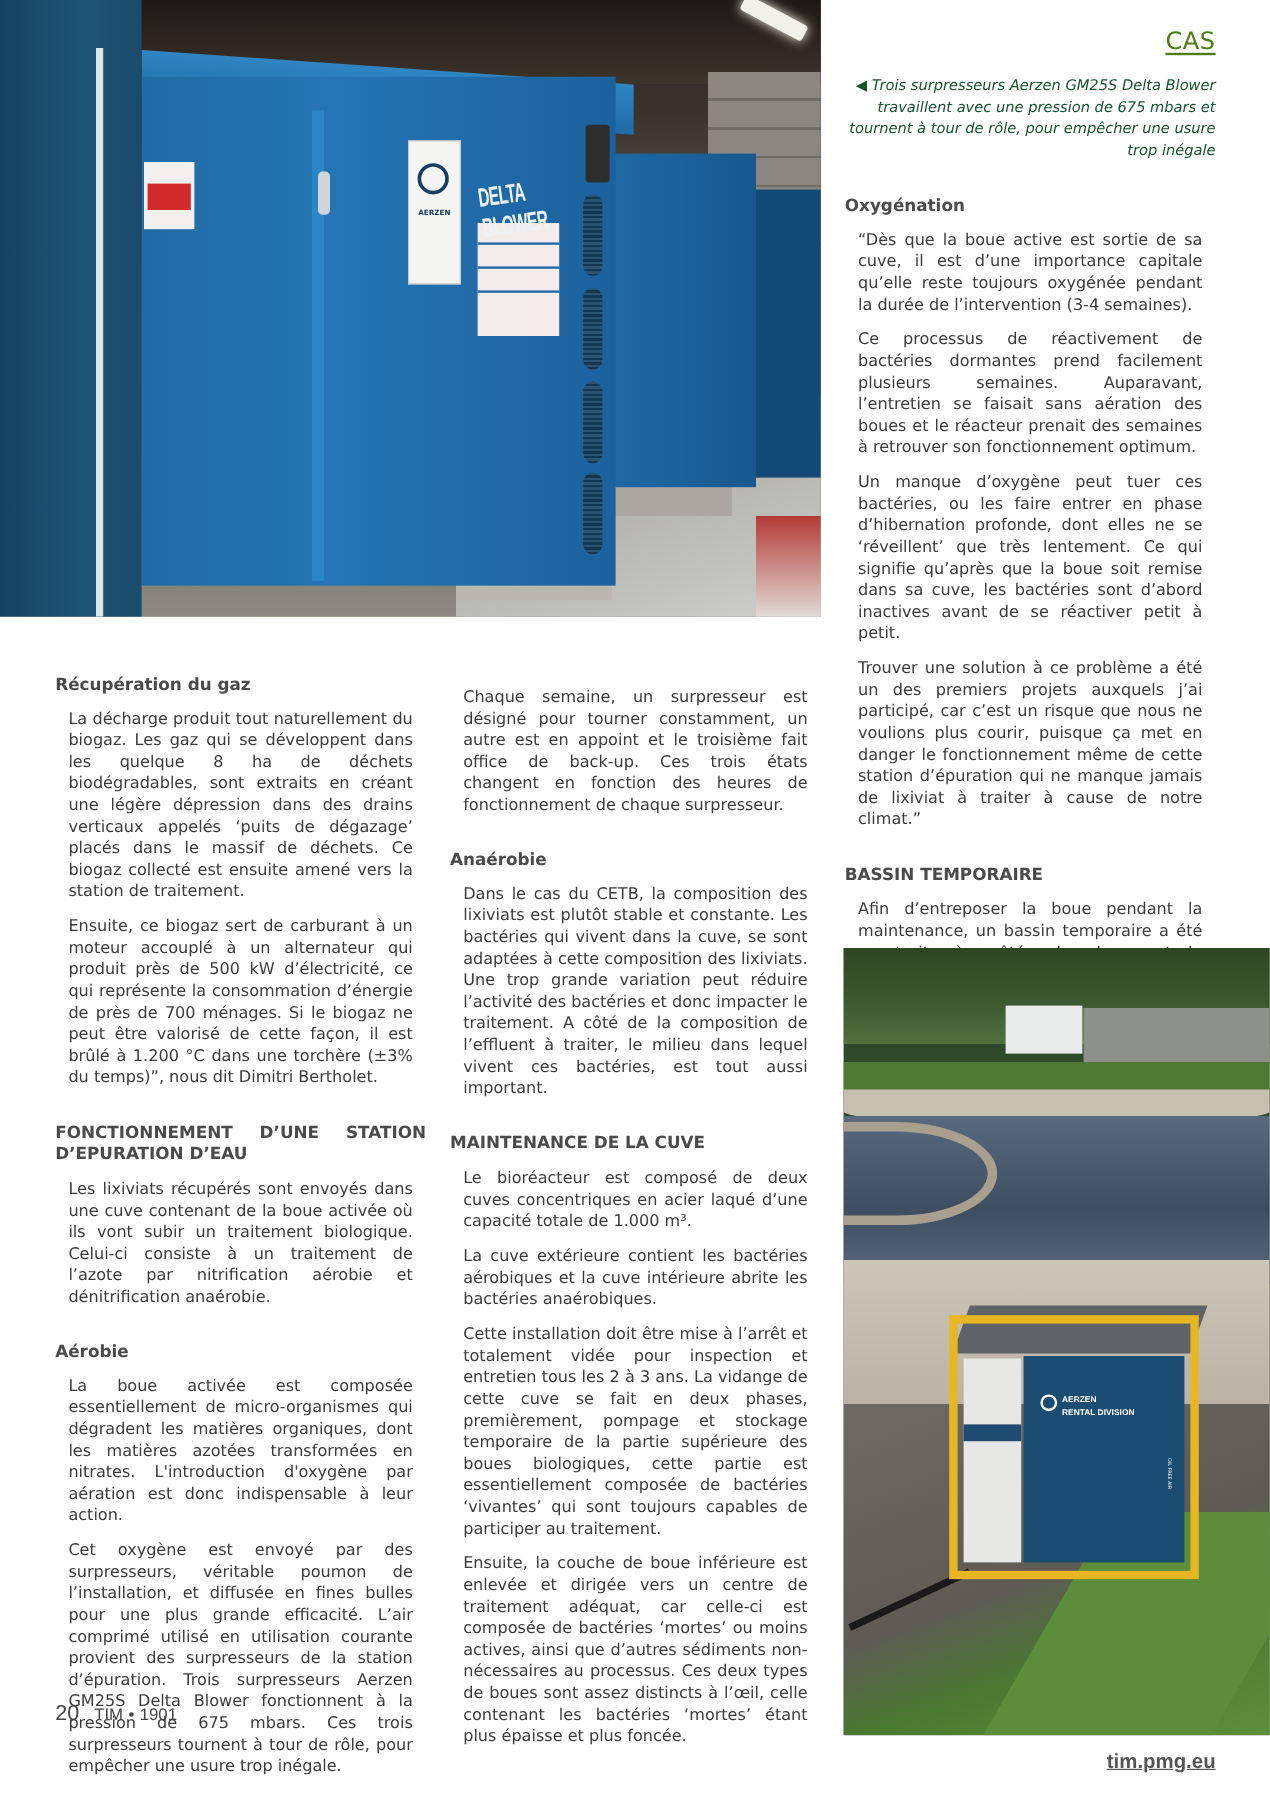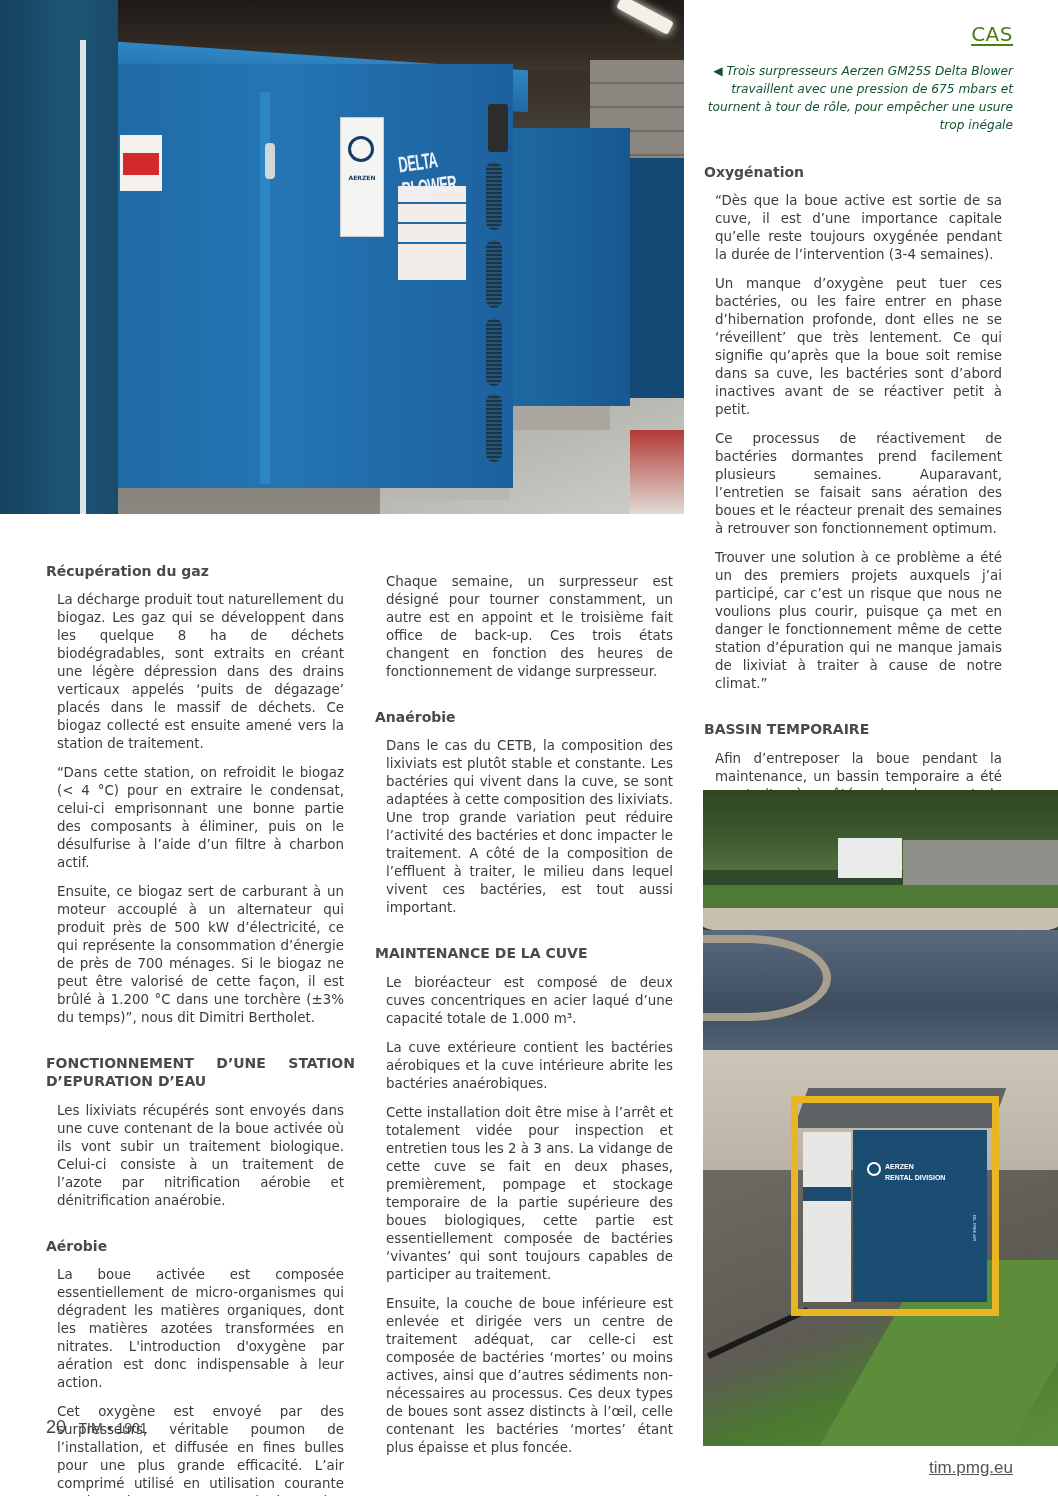--- a/index.html
+++ b/index.html
@@ -102,21 +102,21 @@
   .col .gap { height: 16px; }
   .col1 { left: 46px; top: 562px; width: 309px; }
   .col2 { left: 375px; top: 562px; width: 309px; }
   .col3 { left: 704px; top: 163px; width: 309px; }
 
   .footer-left { left: 46px; top: 1417px; font-size: 16px; color: #444;
     font-family: "Liberation Sans", sans-serif; }
   .footer-left .num { font-size: 18px; margin-right: 8px; }
   .footer-left .mag { font-size: 14px; }
   .footer-right { right: 45px; top: 1458px; font-size: 17px; color: #555;
-    font-family: "Liberation Sans", sans-serif; text-decoration: underline; }
+    font-family: "Liberation Sans", sans-serif; text-decoration: underline; font-weight: bold; }
 </style>
 </head>
 <body>
 
 <div class="abs photo-top">
   <div class="abs ceiling"></div>
   <div class="abs lamp"></div>
   <div class="abs wall"></div>
   <div class="abs floor"></div>
   <div class="abs plinth1"></div>
@@ -151,47 +151,46 @@
 </div>
 
 <div class="abs cas">CAS</div>
 <div class="abs caption">
   <span>◀&nbsp;</span><span>Trois surpresseurs Aerzen GM25S Delta Blower travaillent avec une pression de 675 mbars et tournent à tour de rôle, pour empêcher une usure trop inégale</span>
 </div>
 
 <div class="abs col col1">
     <h4 class="sub">Récupération du gaz</h4>
     <p>La décharge produit tout naturellement du biogaz. Les gaz qui se développent dans les quelque 8 ha de déchets biodégradables, sont extraits en créant une légère dépression dans des drains verticaux appelés ‘puits de dégazage’ placés dans le massif de déchets. Ce biogaz collecté est ensuite amené vers la station de traitement.</p>
-    <p>“Dans cette station, on refroidit le biogaz (&lt; 4 °C) pour en extraire le condensat, celui-ci emprisonnant une bonne partie des composants à éliminer, puis on le désulfurise à l’aide d’un filtre à charbon actif.</p>
     <p>Ensuite, ce biogaz sert de carburant à un moteur accouplé à un alternateur qui produit près de 500 kW d’électricité, ce qui représente la consommation d’énergie de près de 700 ménages. Si le biogaz ne peut être valorisé de cette façon, il est brûlé à 1.200 °C dans une torchère (±3% du temps)”, nous dit Dimitri Bertholet.</p>
     <div class="gap"></div>
     <h3 class="sec">FONCTIONNEMENT D’UNE STATION D’EPURATION D’EAU</h3>
     <p>Les lixiviats récupérés sont envoyés dans une cuve contenant de la boue activée où ils vont subir un traitement biologique. Celui-ci consiste à un traitement de l’azote par nitrification aérobie et dénitrification anaérobie.</p>
     <div class="gap"></div>
     <h4 class="sub">Aérobie</h4>
     <p>La boue activée est composée essentiellement de micro-organismes qui dégradent les matières organiques, dont les matières azotées transformées en nitrates. L'introduction d'oxygène par aération est donc indispensable à leur action.</p>
     <p>Cet oxygène est envoyé par des surpresseurs, véritable poumon de l’installation, et diffusée en fines bulles pour une plus grande efficacité. L’air comprimé utilisé en utilisation courante provient des surpresseurs de la station d’épuration. Trois surpresseurs Aerzen GM25S Delta Blower fonctionnent à la pression de 675 mbars. Ces trois surpresseurs tournent à tour de rôle, pour empêcher une usure trop inégale.</p>
   </div>
 <div class="abs col col2">
-    <p>Chaque semaine, un surpresseur est désigné pour tourner constamment, un autre est en appoint et le troisième fait office de back-up. Ces trois états changent en fonction des heures de fonctionnement de vidange surpresseur.</p>
+    <p>Chaque semaine, un surpresseur est désigné pour tourner constamment, un autre est en appoint et le troisième fait office de back-up. Ces trois états changent en fonction des heures de fonctionnement de chaque surpresseur.</p>
     <div class="gap"></div>
     <h4 class="sub">Anaérobie</h4>
     <p>Dans le cas du CETB, la composition des lixiviats est plutôt stable et constante. Les bactéries qui vivent dans la cuve, se sont adaptées à cette composition des lixiviats. Une trop grande variation peut réduire l’activité des bactéries et donc impacter le traitement. A côté de la composition de l’effluent à traiter, le milieu dans lequel vivent ces bactéries, est tout aussi important.</p>
     <div class="gap"></div>
     <h3 class="sec">MAINTENANCE DE LA CUVE</h3>
     <p>Le bioréacteur est composé de deux cuves concentriques en acier laqué d’une capacité totale de 1.000 m³.</p>
     <p>La cuve extérieure contient les bactéries aérobiques et la cuve intérieure abrite les bactéries anaérobiques.</p>
     <p>Cette installation doit être mise à l’arrêt et totalement vidée pour inspection et entretien tous les 2 à 3 ans. La vidange de cette cuve se fait en deux phases, premièrement, pompage et stockage temporaire de la partie supérieure des boues biologiques, cette partie est essentiellement composée de bactéries ‘vivantes’ qui sont toujours capables de participer au traitement.</p>
     <p>Ensuite, la couche de boue inférieure est enlevée et dirigée vers un centre de traitement adéquat, car celle-ci est composée de bactéries ‘mortes’ ou moins actives, ainsi que d’autres sédiments non-nécessaires au processus. Ces deux types de boues sont assez distincts à l’œil, celle contenant les bactéries ‘mortes’ étant plus épaisse et plus foncée.</p>
   </div>
 <div class="abs col col3">
     <h4 class="sub">Oxygénation</h4>
     <p>“Dès que la boue active est sortie de sa cuve, il est d’une importance capitale qu’elle reste toujours oxygénée pendant la durée de l’intervention (3-4 semaines).</p>
+    <p>Ce processus de réactivement de bactéries dormantes prend facilement plusieurs semaines. Auparavant, l’entretien se faisait sans aération des boues et le réacteur prenait des semaines à retrouver son fonctionnement optimum.</p>
     <p>Un manque d’oxygène peut tuer ces bactéries, ou les faire entrer en phase d’hibernation profonde, dont elles ne se ‘réveillent’ que très lentement. Ce qui signifie qu’après que la boue soit remise dans sa cuve, les bactéries sont d’abord inactives avant de se réactiver petit à petit.</p>
-    <p>Ce processus de réactivement de bactéries dormantes prend facilement plusieurs semaines. Auparavant, l’entretien se faisait sans aération des boues et le réacteur prenait des semaines à retrouver son fonctionnement optimum.</p>
     <p>Trouver une solution à ce problème a été un des premiers projets auxquels j’ai participé, car c’est un risque que nous ne voulions plus courir, puisque ça met en danger le fonctionnement même de cette station d’épuration qui ne manque jamais de lixiviat à traiter à cause de notre climat.”</p>
     <div class="gap"></div>
     <h3 class="sec">BASSIN TEMPORAIRE</h3>
     <p>Afin d’entreposer la boue pendant la maintenance, un bassin temporaire a été construit à côté de la centrale d’épuration. Dans ce bassin est plongé un matelas d’aération qui est en fait une structure métallique avec des aérateurs à membrane de forme tubulaire.</p>
   </div>
 
 <div class="abs photo-bottom">
   <div class="abs trees"></div>
   <div class="abs road"></div>
   <div class="abs hut"></div>

